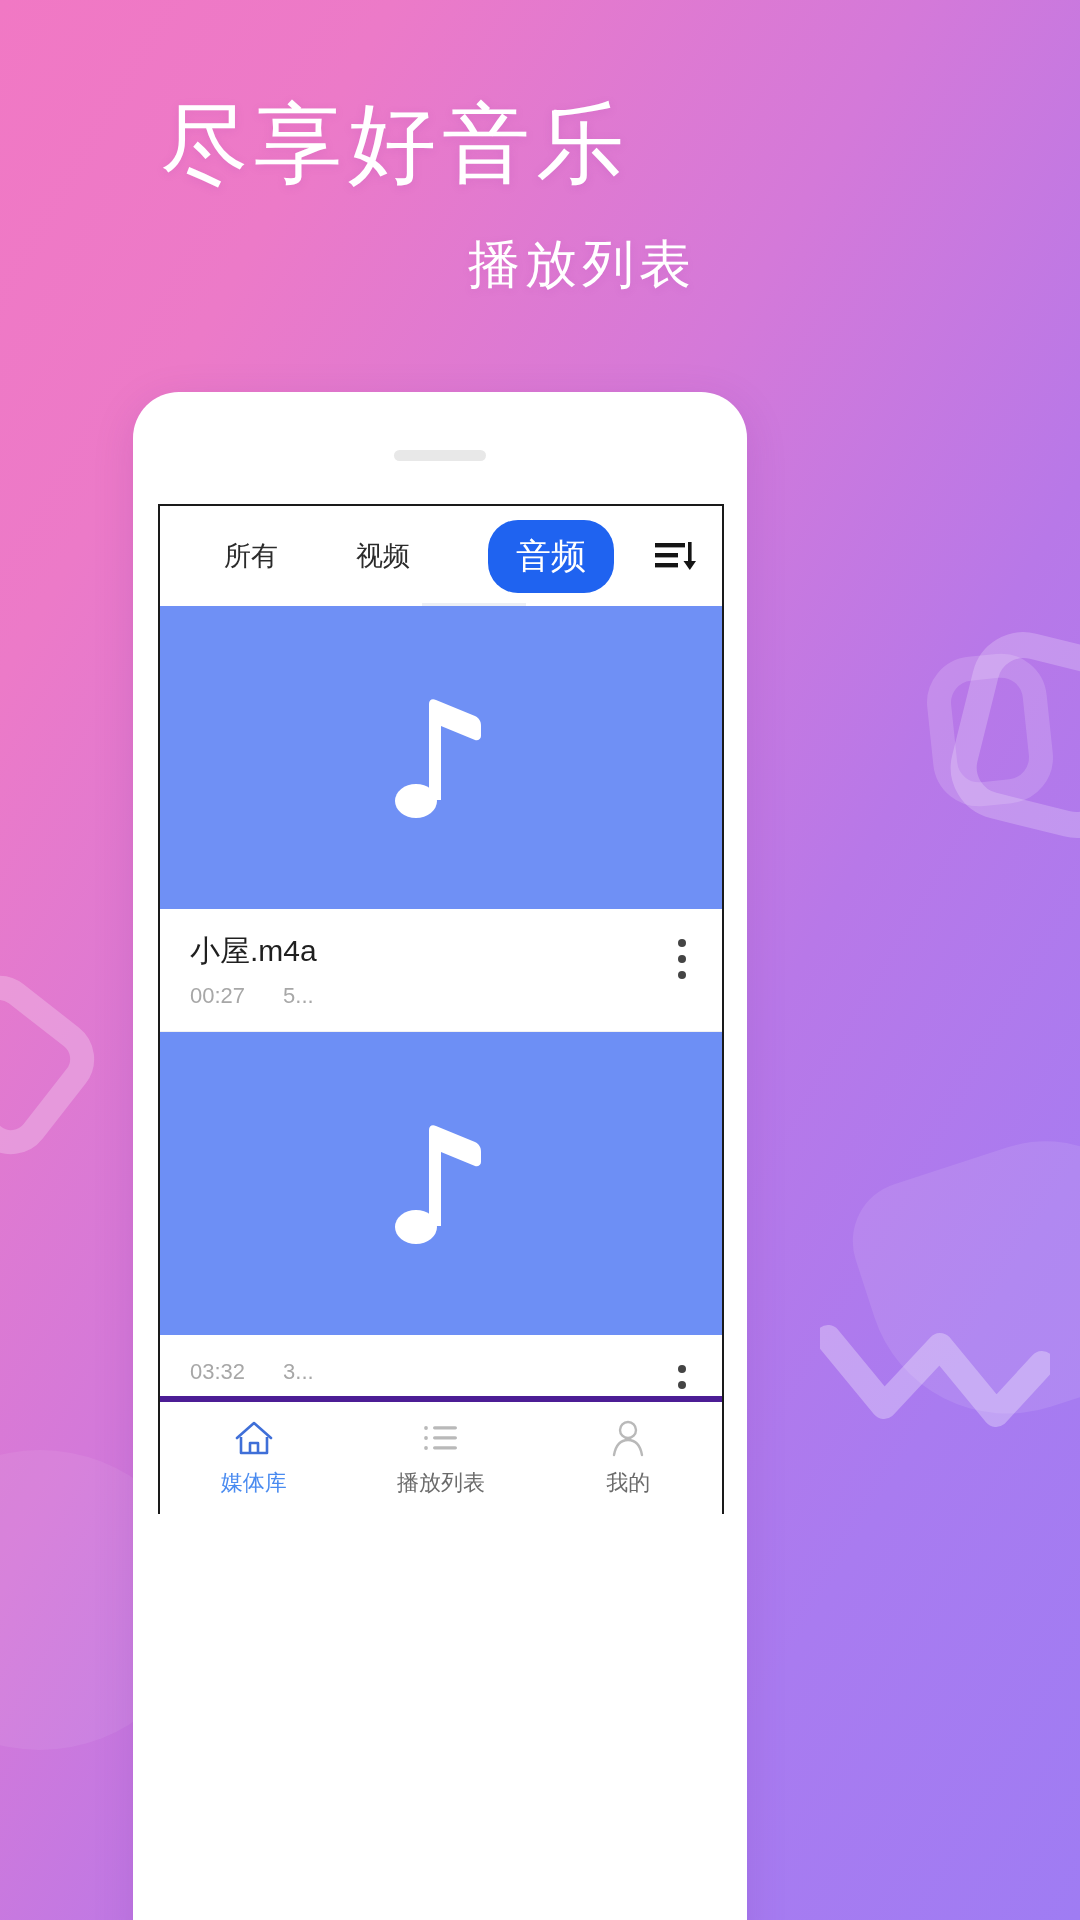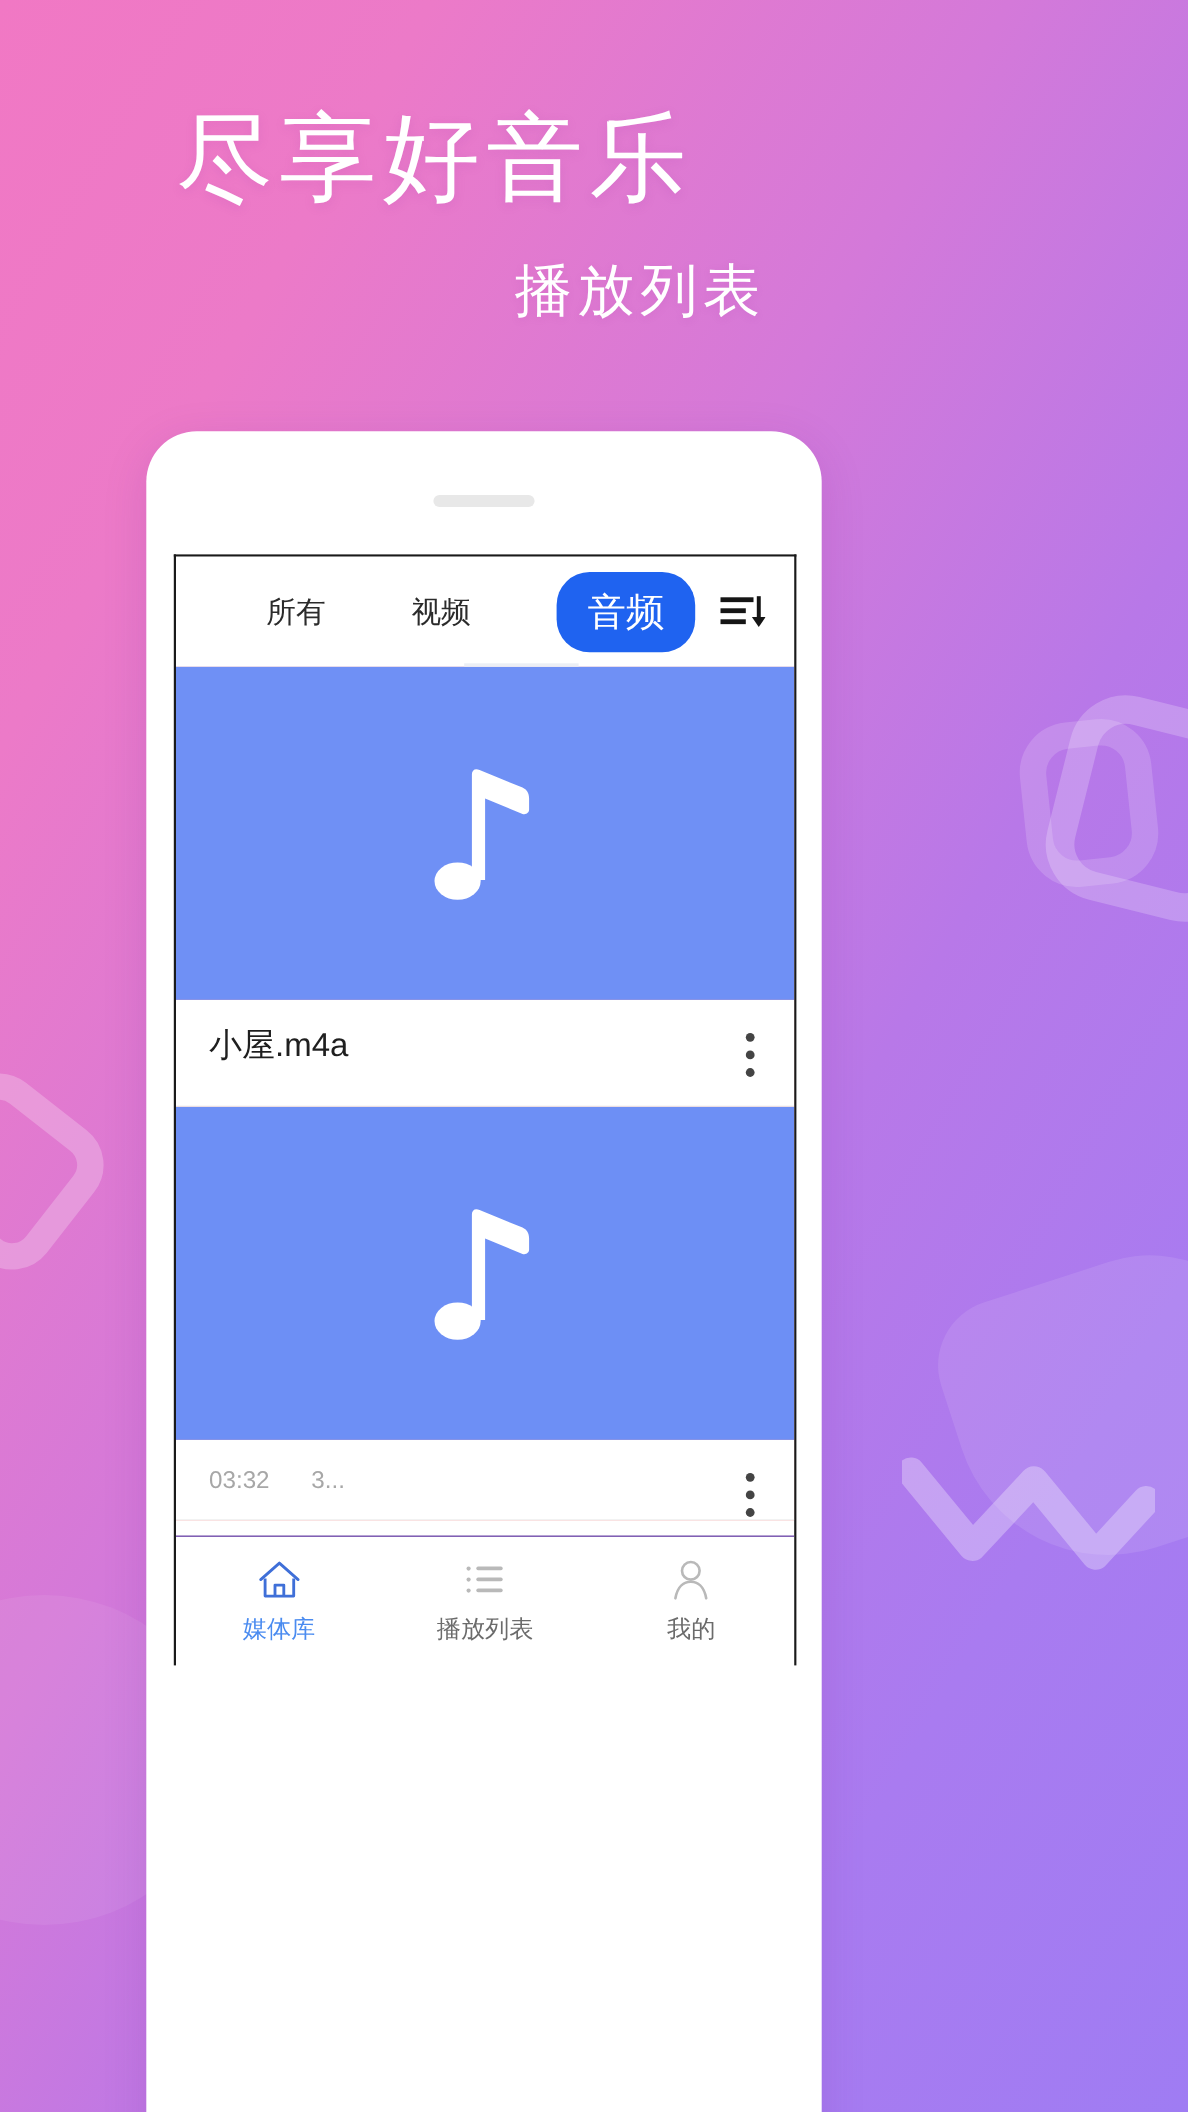--- a/index.html
+++ b/index.html
@@ -93,21 +93,21 @@
   
   .tabbar {
     height:100px; display:flex; align-items:center;
     padding:0 0 0 16px; position:relative;
     background:#fff;
   }
   .tab {
     font-size:27px; color:#2b2b2b;
     padding:0 6px; white-space:nowrap;
   }
-  .tab-all { margin-left:60px; }
+  .tab-all { margin-left:42px; }
   .tab-video { margin-left:66px; }
   .tab-pill {
     margin-left:72px;
     background:#1f63f0; color:#fff;
     font-size:35px;
     padding:13px 28px; border-radius:30px;
     white-space:nowrap;
   }
   .sort-icon {
     position:absolute; right:26px; top:50%;
@@ -150,21 +150,21 @@
     display:block; width:8px; height:8px;
     background:#444; border-radius:50%;
     margin-bottom:8px;
   }
 
   
   .bottomnav {
     position:absolute; left:0; bottom:0;
     width:100%; height:118px;
     background:#fff;
-    border-top:1px solid #4c1d95;
+    border-top:6px solid #4c1d95;
     display:flex; align-items:center;
   }
   .navitem {
     flex:1; display:flex; flex-direction:column;
     align-items:center; justify-content:center; gap:10px;
   }
   .navitem .navlabel { font-size:22px; color:#6b6b6b; }
   .navitem.active .navlabel { color:#4a8bf0; }
   .navicon { width:42px; height:40px; display:block; }
 </style>
@@ -205,20 +205,24 @@
     <div class="media-list">
 
       <div class="thumb">
         <svg class="note-svg" viewBox="0 0 112 140">
           <path d="M44 112 V16 C44 12 47 10 51 12 L90 28 C94 30 96 33 96 38 V48 C96 51 93 53 90 52 L56 38 V112 Z" fill="#ffffff"></path>
           <ellipse cx="31" cy="113" rx="21" ry="17" fill="#ffffff"></ellipse>
         </svg>
       </div>
       <div class="meta">
         <div class="meta-title">小屋.m4a</div>
+        <div class="meta-sub">
+          <span>00:27</span>
+          <span>5...</span>
+        </div>
         <div class="kebab">
             <i></i>
             <i></i>
             <i></i>
           </div>
       </div>
 
       <div class="thumb second">
         <svg class="note-svg" viewBox="0 0 112 140">
           <path d="M44 112 V16 C44 12 47 10 51 12 L90 28 C94 30 96 33 96 38 V48 C96 51 93 53 90 52 L56 38 V112 Z" fill="#ffffff"></path>

